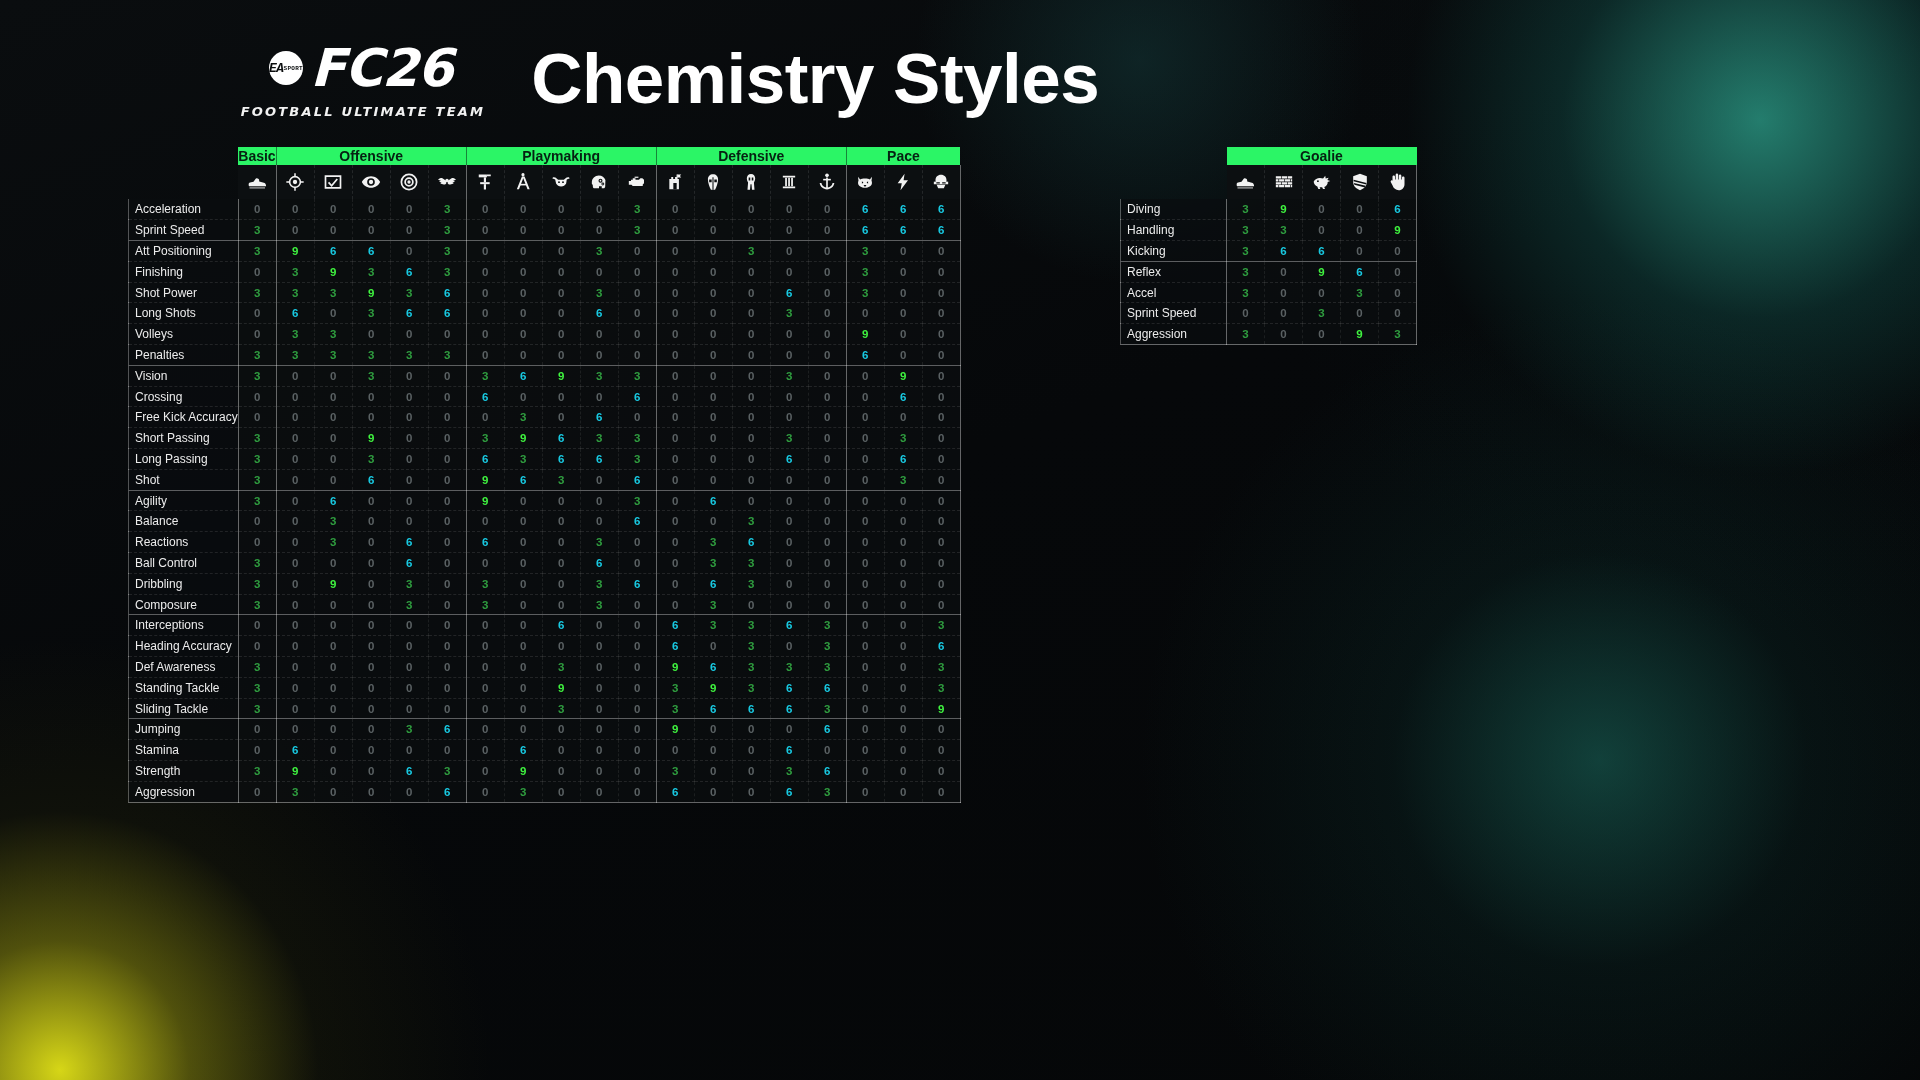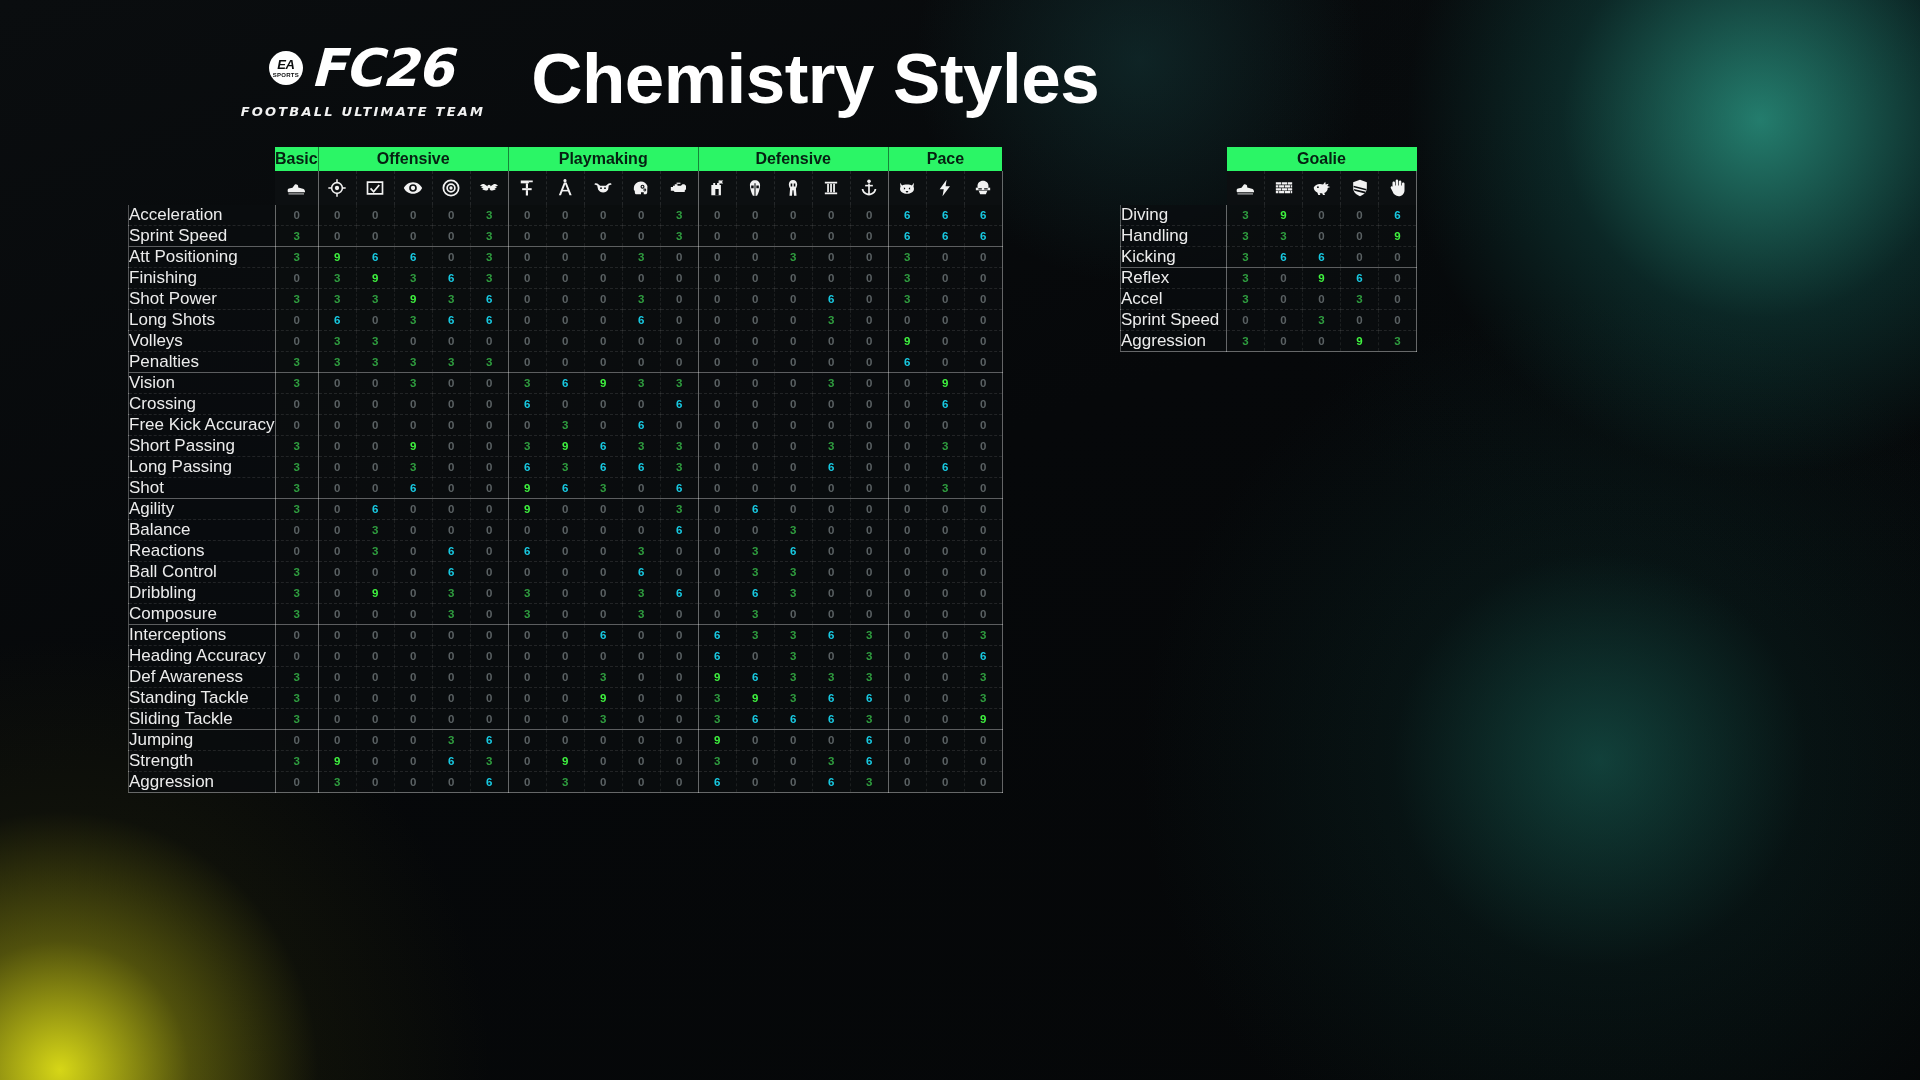--- a/index.html
+++ b/index.html
@@ -24,22 +24,23 @@
   
   .header {
     position: absolute; left: 0; top: 38px; width: 1340px;
     display: flex; align-items: center; justify-content: center; gap: 46px;
   }
   .logo-block { display: flex; flex-direction: column; align-items: center; }
   .logo-row { display: flex; align-items: center; gap: 12px; }
   .ea-badge {
     width: 34px; height: 34px; border-radius: 50%;
     background: #ffffff; color: #0b0d0e;
-    display: flex; flex-direction: column; align-items: center; justify-content: center;
+    display: flex; flex-direction: row; align-items: center; justify-content: space-between;
     line-height: 1;
+    font-family: Liberation Mono, monospace;
   }
   .ea-badge .ea { font-size: 13px; font-weight: 800; font-style: italic; letter-spacing: -0.5px; }
   .ea-badge .sports { font-size: 6px; font-weight: 700; letter-spacing: 0.3px; margin-top: 1px; }
   .fc-word {
     font-size: 52px; font-weight: 800; font-style: italic;
     color: #ffffff; letter-spacing: -1px;
     font-family: "DejaVu Sans", sans-serif;
     transform: skewX(-4deg);
   }
   .fut-line {
@@ -53,42 +54,43 @@
   }
 
   
   .main-table { position: absolute; left: 128px; top: 147px; }
   .goalie-table { position: absolute; left: 1120px; top: 147px; }
 
   table { border-collapse: collapse; }
   td, th { padding: 0; }
 
   .grp-head {
-    height: 24px;
+    height: 18px;
     background: #2bf566;
     color: #062112;
-    font-size: 16px; font-weight: 700;
+    font-size: 14px; font-weight: 700;
     text-align: center; vertical-align: middle;
     border-right: 1px solid rgba(6,40,20,0.55);
   }
   .grp-head.last { border-right: none; }
   .grp-head.blank { background: transparent; border: none; }
 
   .icon-cell {
     height: 34px; text-align: center; vertical-align: middle;
     background: #0c0f11;
     border-right: 1px dashed rgba(255,255,255,0.10);
   }
   .icon-cell.grp-end { border-right: 1px solid rgba(255,255,255,0.38); }
   .icon-cell.blank { background: transparent; border: none; }
   .icon-cell svg { display: block; margin: 0 auto; }
 
   .row-label {
     height: 20.8px;
-    font-size: 17px;
+    padding-left: 6px;
+    font-size: 12px;
     color: #ececec;
     white-space: nowrap;
     vertical-align: middle;
     border-right: 1px solid rgba(255,255,255,0.38);
     border-bottom: 1px dashed rgba(255,255,255,0.10);
     background: rgba(10,13,15,0.72);
     margin-left: 32px;
   }
   .val {
     height: 20.8px;
@@ -849,20 +851,42 @@
             <td class="val v9">9</td>
             <td class="val v0">0</td>
             <td class="val v0">0</td>
             <td class="val v0">0</td>
             <td class="val v6 grp-end">6</td>
             <td class="val v0">0</td>
             <td class="val v0">0</td>
             <td class="val v0 grp-end">0</td>
           </tr>
           <tr>
+            <td class="row-label lbl-col">Stamina</td>
+            <td class="val v0 grp-end">0</td>
+            <td class="val v6">6</td>
+            <td class="val v0">0</td>
+            <td class="val v0">0</td>
+            <td class="val v0">0</td>
+            <td class="val v0 grp-end">0</td>
+            <td class="val v0">0</td>
+            <td class="val v6">6</td>
+            <td class="val v0">0</td>
+            <td class="val v0">0</td>
+            <td class="val v0 grp-end">0</td>
+            <td class="val v0">0</td>
+            <td class="val v0">0</td>
+            <td class="val v0">0</td>
+            <td class="val v6">6</td>
+            <td class="val v0 grp-end">0</td>
+            <td class="val v0">0</td>
+            <td class="val v0">0</td>
+            <td class="val v0 grp-end">0</td>
+          </tr>
+          <tr>
             <td class="row-label lbl-col">Strength</td>
             <td class="val v3 grp-end">3</td>
             <td class="val v9">9</td>
             <td class="val v0">0</td>
             <td class="val v0">0</td>
             <td class="val v6">6</td>
             <td class="val v3 grp-end">3</td>
             <td class="val v0">0</td>
             <td class="val v9">9</td>
             <td class="val v0">0</td>

